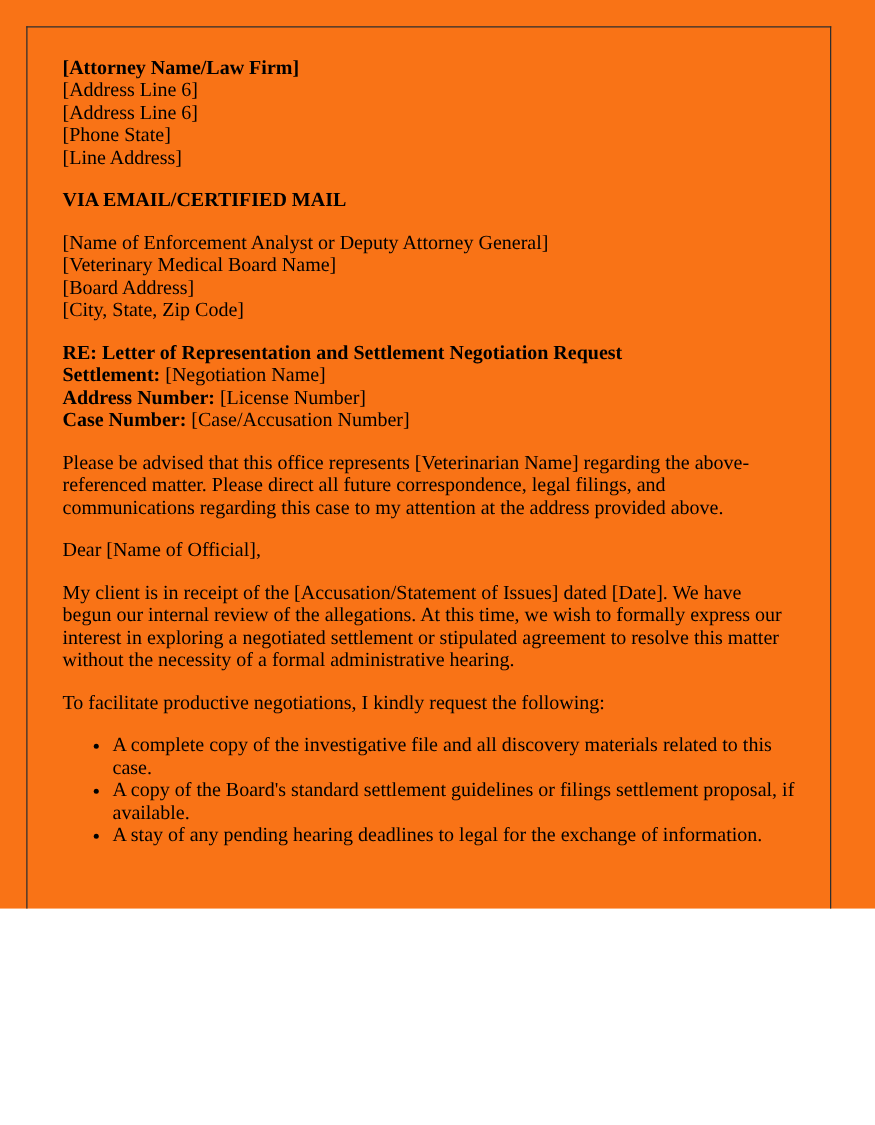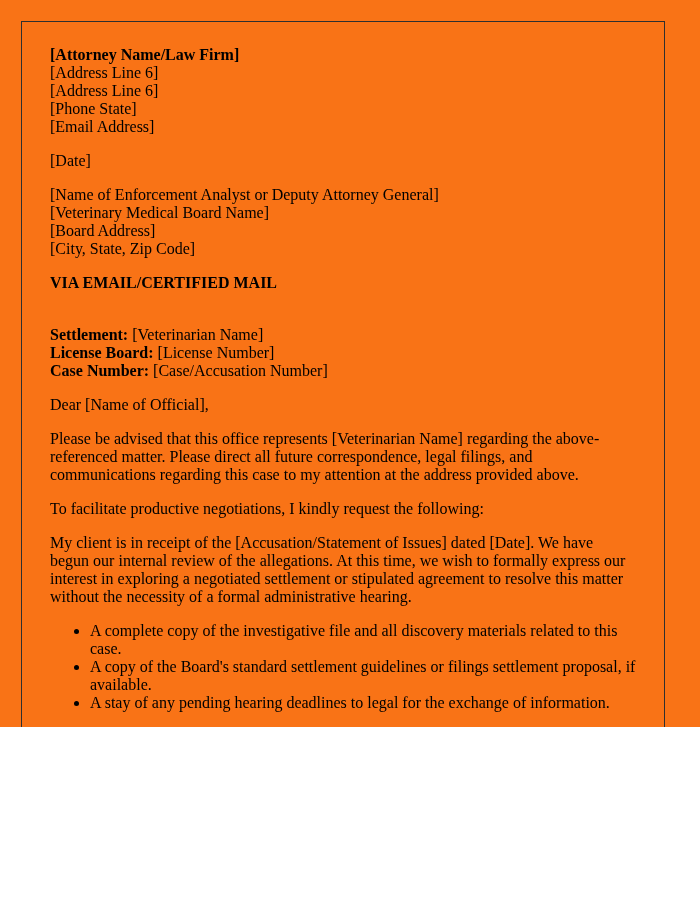--- a/index.html
+++ b/index.html
@@ -37,50 +37,49 @@
 <body>
 
 <div class="page">
   <div class="letter-box">
 
     <p class="first">
       <b>[Attorney Name/Law Firm]</b><br>
       <span>[Address Line 6]</span><br>
       <span>[Address Line 6]</span><br>
       <span>[Phone State]</span><br>
-      <span>[Email Address]</span>
+      <span>[Line Address]</span>
     </p>
 
-    <p>[Date]</p>
+
+    <p>
+      <b>VIA EMAIL/CERTIFIED MAIL</b>
+    </p>
 
     <p>
       <span>[Name of Enforcement Analyst or Deputy Attorney General]</span><br>
       <span>[Veterinary Medical Board Name]</span><br>
       <span>[Board Address]</span><br>
       <span>[City, State, Zip Code]</span>
     </p>
 
     <p>
-      <b>VIA EMAIL/CERTIFIED MAIL</b>
-    </p>
-
-    <p>
-      <br>
-      <b>Settlement:</b> <span>[Veterinarian Name]</span><br>
-      <b>License Board:</b> <span>[License Number]</span><br>
+      <b>RE: Letter of Representation and Settlement Negotiation Request</b><br>
+      <b>Settlement:</b> <span>[Negotiation Name]</span><br>
+      <b>Address Number:</b> <span>[License Number]</span><br>
       <b>Case Number:</b> <span>[Case/Accusation Number]</span>
     </p>
 
+    <p>Please be advised that this office represents [Veterinarian Name] regarding the above-referenced matter. Please direct all future correspondence, legal filings, and communications regarding this case to my attention at the address provided above.</p>
+
     <p>Dear [Name of Official],</p>
 
-    <p>Please be advised that this office represents [Veterinarian Name] regarding the above-referenced matter. Please direct all future correspondence, legal filings, and communications regarding this case to my attention at the address provided above.</p>
+    <p>My client is in receipt of the [Accusation/Statement of Issues] dated [Date]. We have begun our internal review of the allegations. At this time, we wish to formally express our interest in exploring a negotiated settlement or stipulated agreement to resolve this matter without the necessity of a formal administrative hearing.</p>
 
     <p>To facilitate productive negotiations, I kindly request the following:</p>
-
-    <p>My client is in receipt of the [Accusation/Statement of Issues] dated [Date]. We have begun our internal review of the allegations. At this time, we wish to formally express our interest in exploring a negotiated settlement or stipulated agreement to resolve this matter without the necessity of a formal administrative hearing.</p>
 
     <ul>
       <li>A complete copy of the investigative file and all discovery materials related to this case.</li>
       <li>A copy of the Board's standard settlement guidelines or filings settlement proposal, if available.</li>
       <li>A stay of any pending hearing deadlines to legal for the exchange of information.</li>
     </ul>
 
 
   </div>
 </div>

